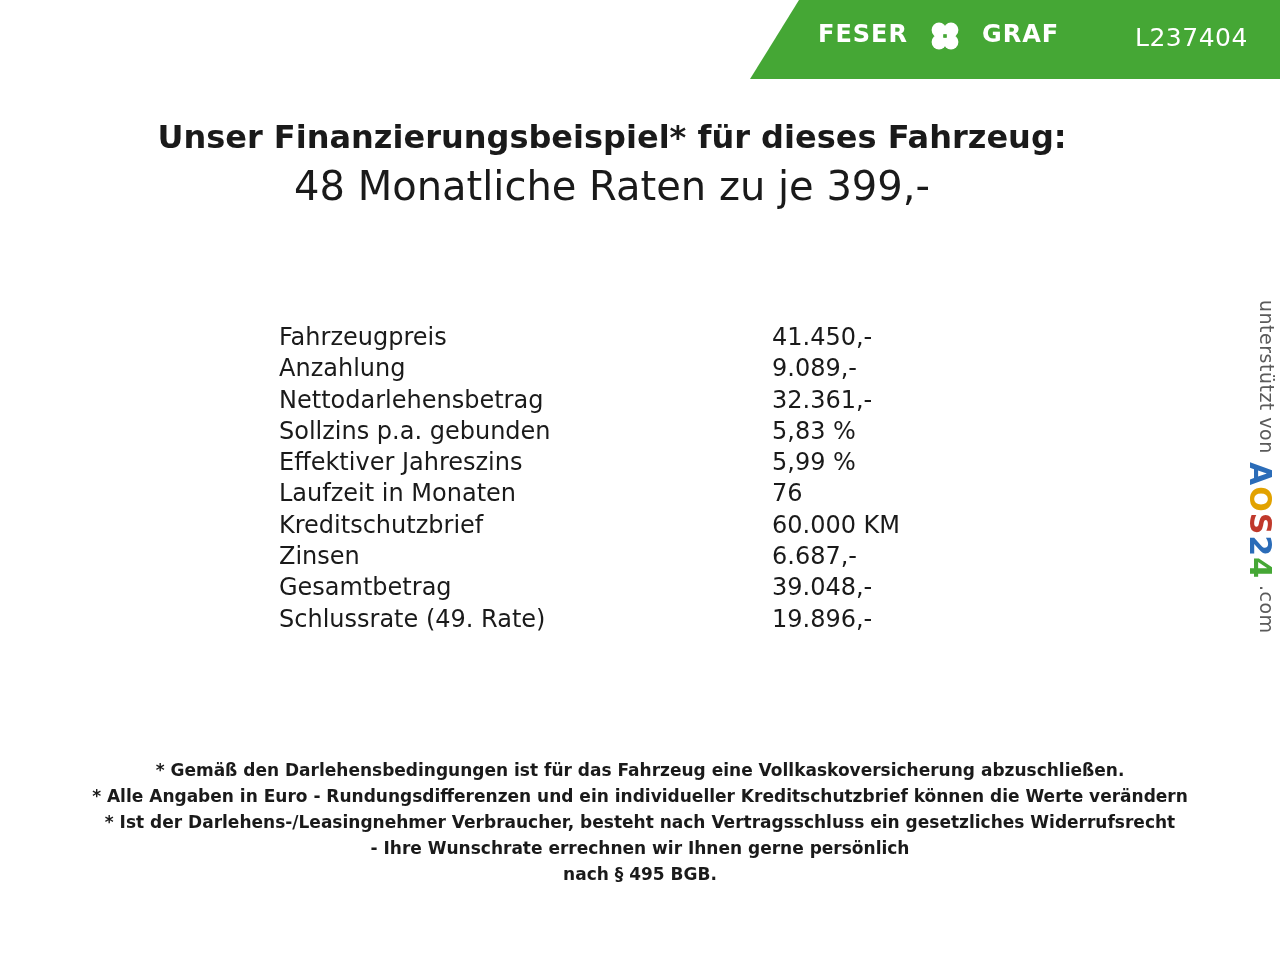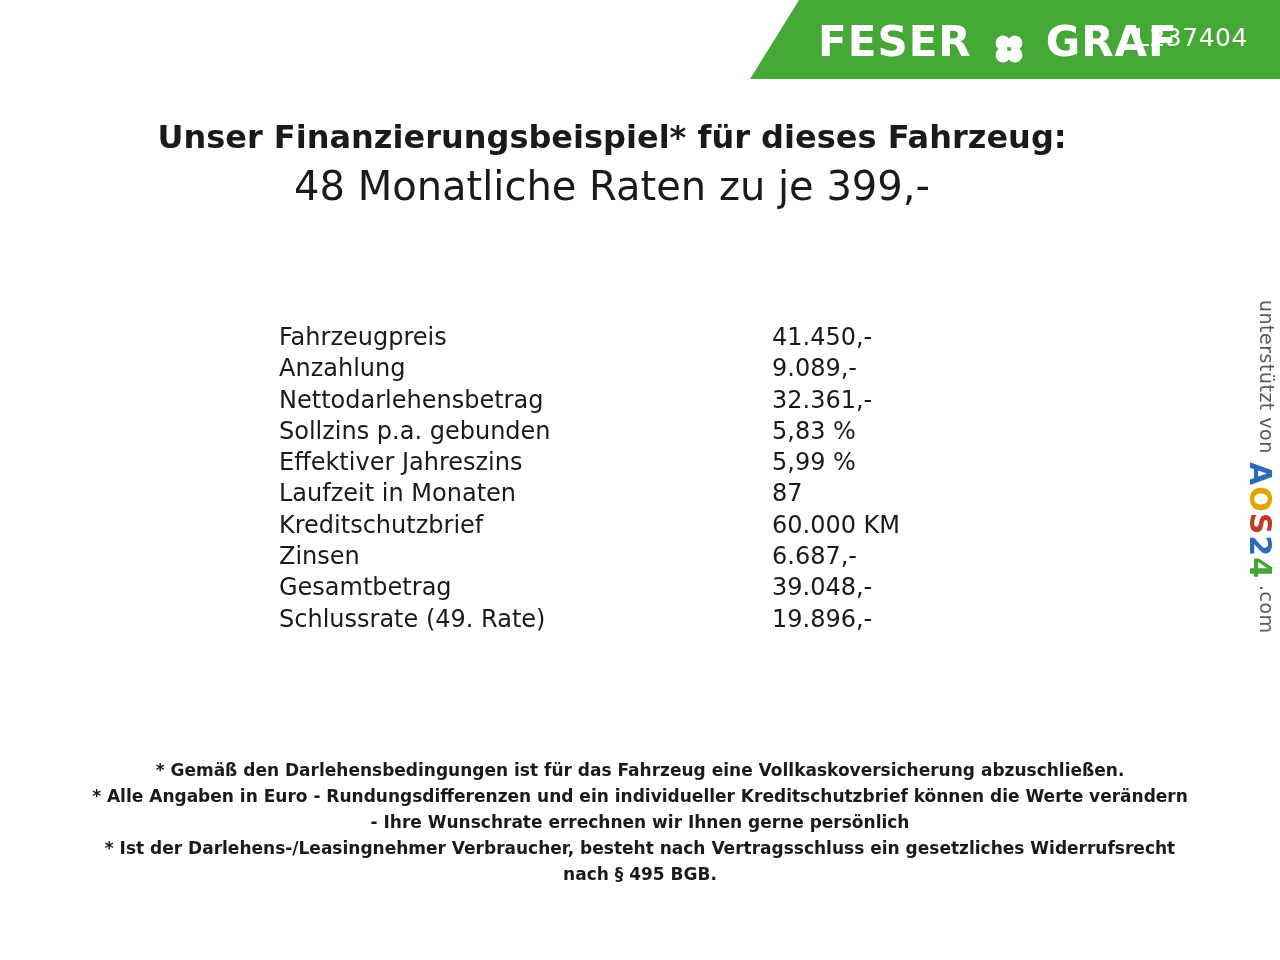--- a/index.html
+++ b/index.html
@@ -34,21 +34,21 @@
     clip-path: polygon(49px 0, 530px 0, 530px 79px, 0px 79px);
   }
   .brand {
     position: absolute;
     top: 17px;
     left: 818px;
     display: flex;
     align-items: center;
     gap: 20px;
     color: #ffffff;
-    font-size: 42px;
+    font-size: 24px;
     font-weight: bold;
     letter-spacing: 1px;
   }
   .brand-clover {
     display: inline-block;
     width: 34px;
     height: 34px;
     position: relative;
     top: 2px;
   }
@@ -214,21 +214,21 @@
     <tr>
       <td class="label">Sollzins p.a. gebunden</td>
       <td class="value">5,83 %</td>
     </tr>
     <tr>
       <td class="label">Effektiver Jahreszins</td>
       <td class="value">5,99 %</td>
     </tr>
     <tr>
       <td class="label">Laufzeit in Monaten</td>
-      <td class="value">87</td>
+      <td class="value">76</td>
     </tr>
     <tr>
       <td class="label">Kreditschutzbrief</td>
       <td class="value">60.000 KM</td>
     </tr>
     <tr>
       <td class="label">Zinsen</td>
       <td class="value">6.687,-</td>
     </tr>
     <tr>
@@ -239,22 +239,22 @@
       <td class="label">Schlussrate (49. Rate)</td>
       <td class="value">19.896,-</td>
     </tr>
   </tbody>
 </table>
 
 <div class="footer">
   <div class="footer-notes">
     <div>* Gemäß den Darlehensbedingungen ist für das Fahrzeug eine Vollkaskoversicherung abzuschließen.</div>
     <div>* Alle Angaben in Euro - Rundungsdifferenzen und ein individueller Kreditschutzbrief können die Werte verändern</div>
+    <div>* Ist der Darlehens-/Leasingnehmer Verbraucher, besteht nach Vertragsschluss ein gesetzliches Widerrufsrecht</div>
     <div>- Ihre Wunschrate errechnen wir Ihnen gerne persönlich</div>
-    <div>* Ist der Darlehens-/Leasingnehmer Verbraucher, besteht nach Vertragsschluss ein gesetzliches Widerrufsrecht</div>
     <div>nach § 495 BGB.</div>
   </div>
 </div>
 
 <div class="aos-strip">
   <span class="aos-supported">unterstützt von</span>
   <span class="aos-logo">
     <span class="aos-a">A</span><span class="aos-o">O</span><span class="aos-s">S</span><span class="aos-2">2</span><span class="aos-4">4</span>
   </span>
   <span class="aos-dotcom">.com</span>

